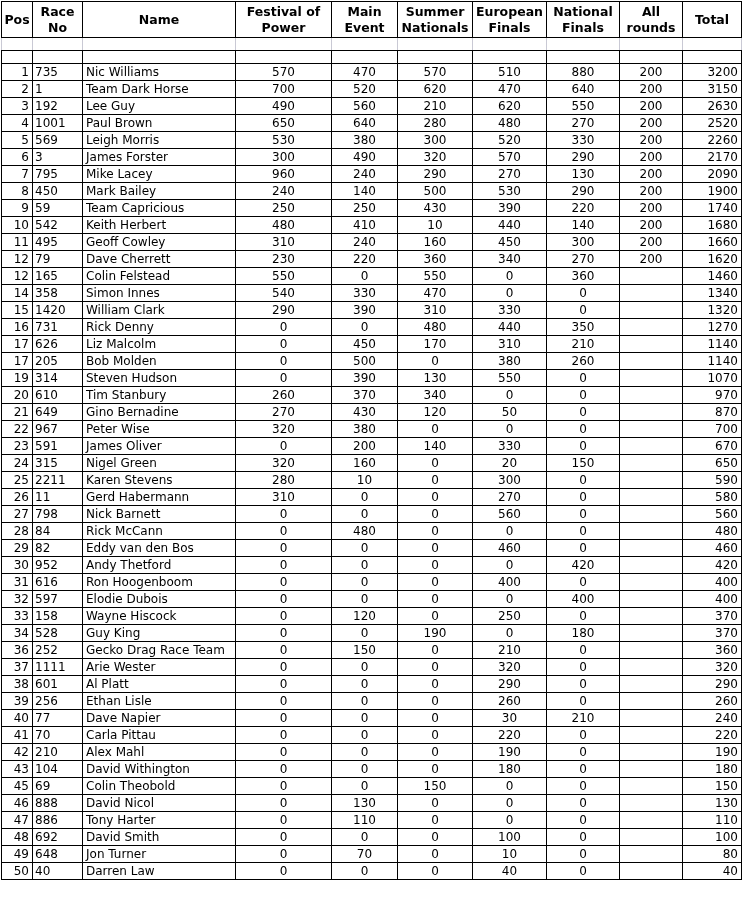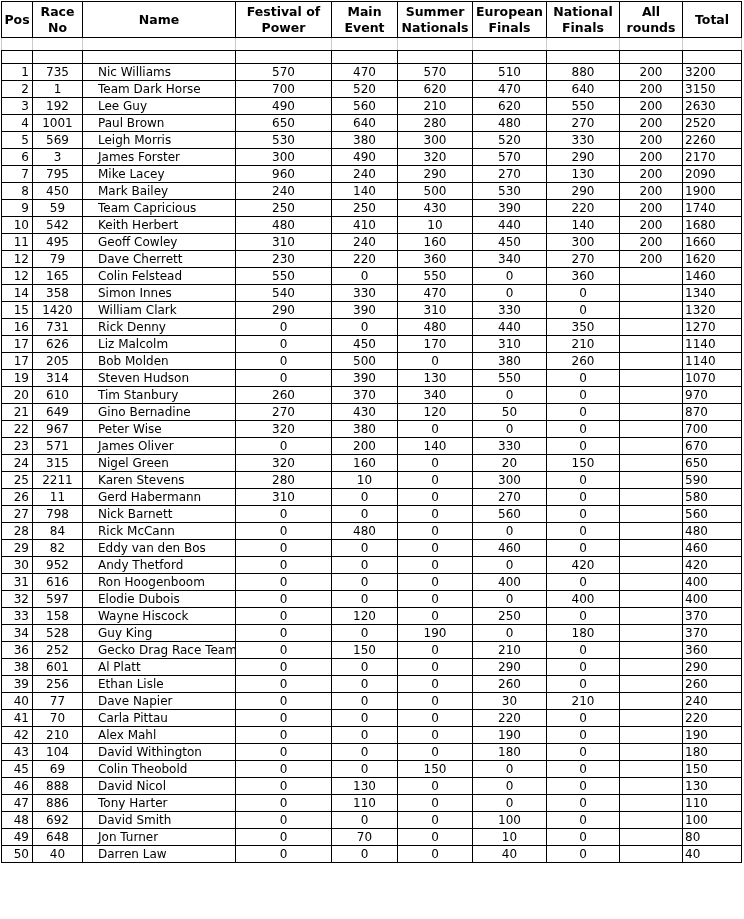--- a/index.html
+++ b/index.html
@@ -40,24 +40,24 @@
   tr.spacer-grid td {
     border:1px solid #c9c9d4;
     border-top:1px solid #000000;
     border-bottom:1px solid #000000;
   }
   
   tr.spacer-bordered { height:13px; }
   tr.spacer-bordered td { border:1px solid #000000; }
 
   td.c-pos    { text-align:right; padding-right:3px; }
-  td.c-raceno { text-align:center; padding-right:2px; }
-  td.c-name   { text-align:left;  padding-left:15px; }
+  td.c-raceno { text-align:left; padding-right:2px; }
+  td.c-name   { text-align:left;  padding-left:3px; }
   td.c-evt    { text-align:center; }
-  td.c-total  { text-align:left; padding-right:3px; }
+  td.c-total  { text-align:right; padding-right:3px; }
 </style>
 </head>
 <body>
 
 <table class="standings">
   <colgroup>
     <col style="width:31px">
       <col style="width:50px">
       <col style="width:153px">
     <col style="width:96px">
@@ -373,21 +373,21 @@
         <td class="c-evt">320</td>
         <td class="c-evt">380</td>
         <td class="c-evt">0</td>
         <td class="c-evt">0</td>
         <td class="c-evt">0</td>
         <td class="c-evt"></td>
         <td class="c-total">700</td>
       </tr>
       <tr class="data-row">
         <td class="c-pos">23</td>
-        <td class="c-raceno">571</td>
+        <td class="c-raceno">591</td>
         <td class="c-name">James Oliver</td>
         <td class="c-evt">0</td>
         <td class="c-evt">200</td>
         <td class="c-evt">140</td>
         <td class="c-evt">330</td>
         <td class="c-evt">0</td>
         <td class="c-evt"></td>
         <td class="c-total">670</td>
       </tr>
       <tr class="data-row">
@@ -528,20 +528,32 @@
         <td class="c-name">Gecko Drag Race Team</td>
         <td class="c-evt">0</td>
         <td class="c-evt">150</td>
         <td class="c-evt">0</td>
         <td class="c-evt">210</td>
         <td class="c-evt">0</td>
         <td class="c-evt"></td>
         <td class="c-total">360</td>
       </tr>
       <tr class="data-row">
+        <td class="c-pos">37</td>
+        <td class="c-raceno">1111</td>
+        <td class="c-name">Arie Wester</td>
+        <td class="c-evt">0</td>
+        <td class="c-evt">0</td>
+        <td class="c-evt">0</td>
+        <td class="c-evt">320</td>
+        <td class="c-evt">0</td>
+        <td class="c-evt"></td>
+        <td class="c-total">320</td>
+      </tr>
+      <tr class="data-row">
         <td class="c-pos">38</td>
         <td class="c-raceno">601</td>
         <td class="c-name">Al Platt</td>
         <td class="c-evt">0</td>
         <td class="c-evt">0</td>
         <td class="c-evt">0</td>
         <td class="c-evt">290</td>
         <td class="c-evt">0</td>
         <td class="c-evt"></td>
         <td class="c-total">290</td>

